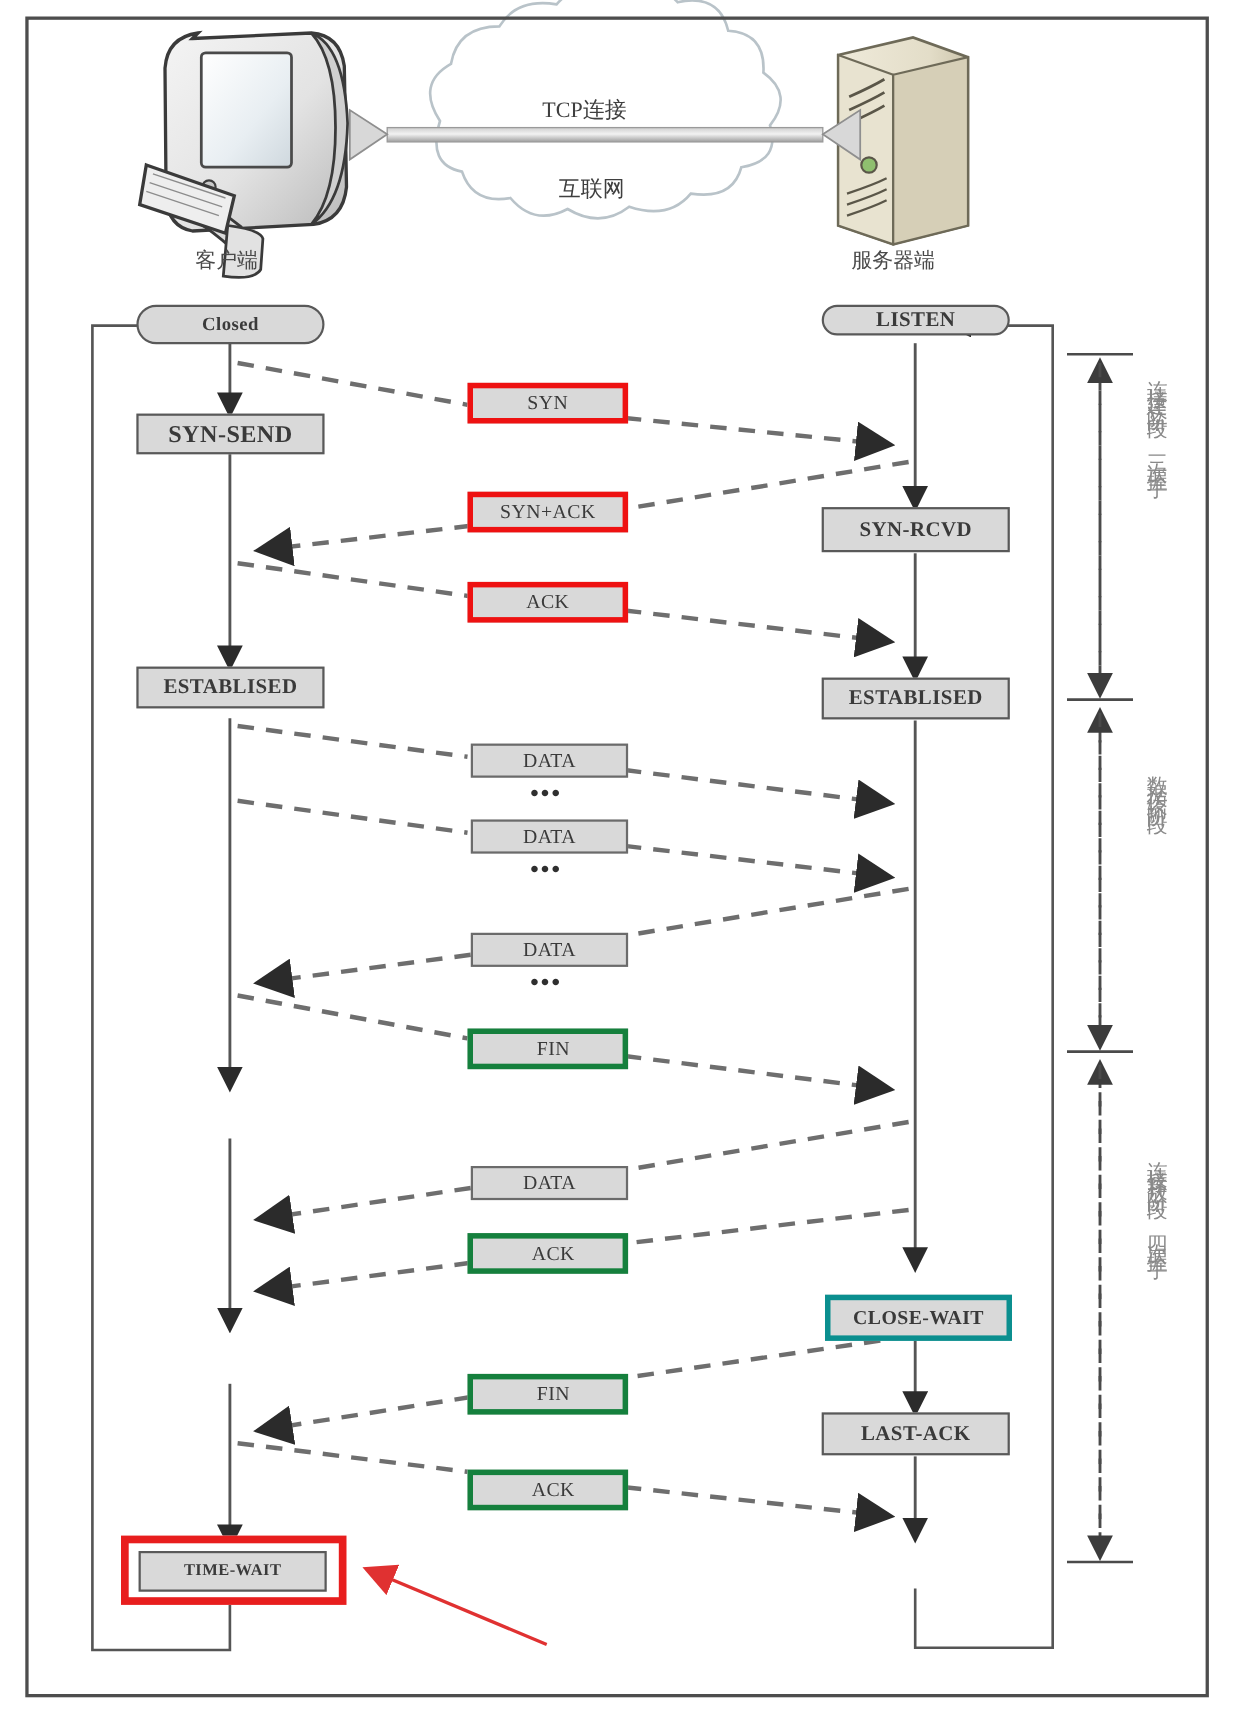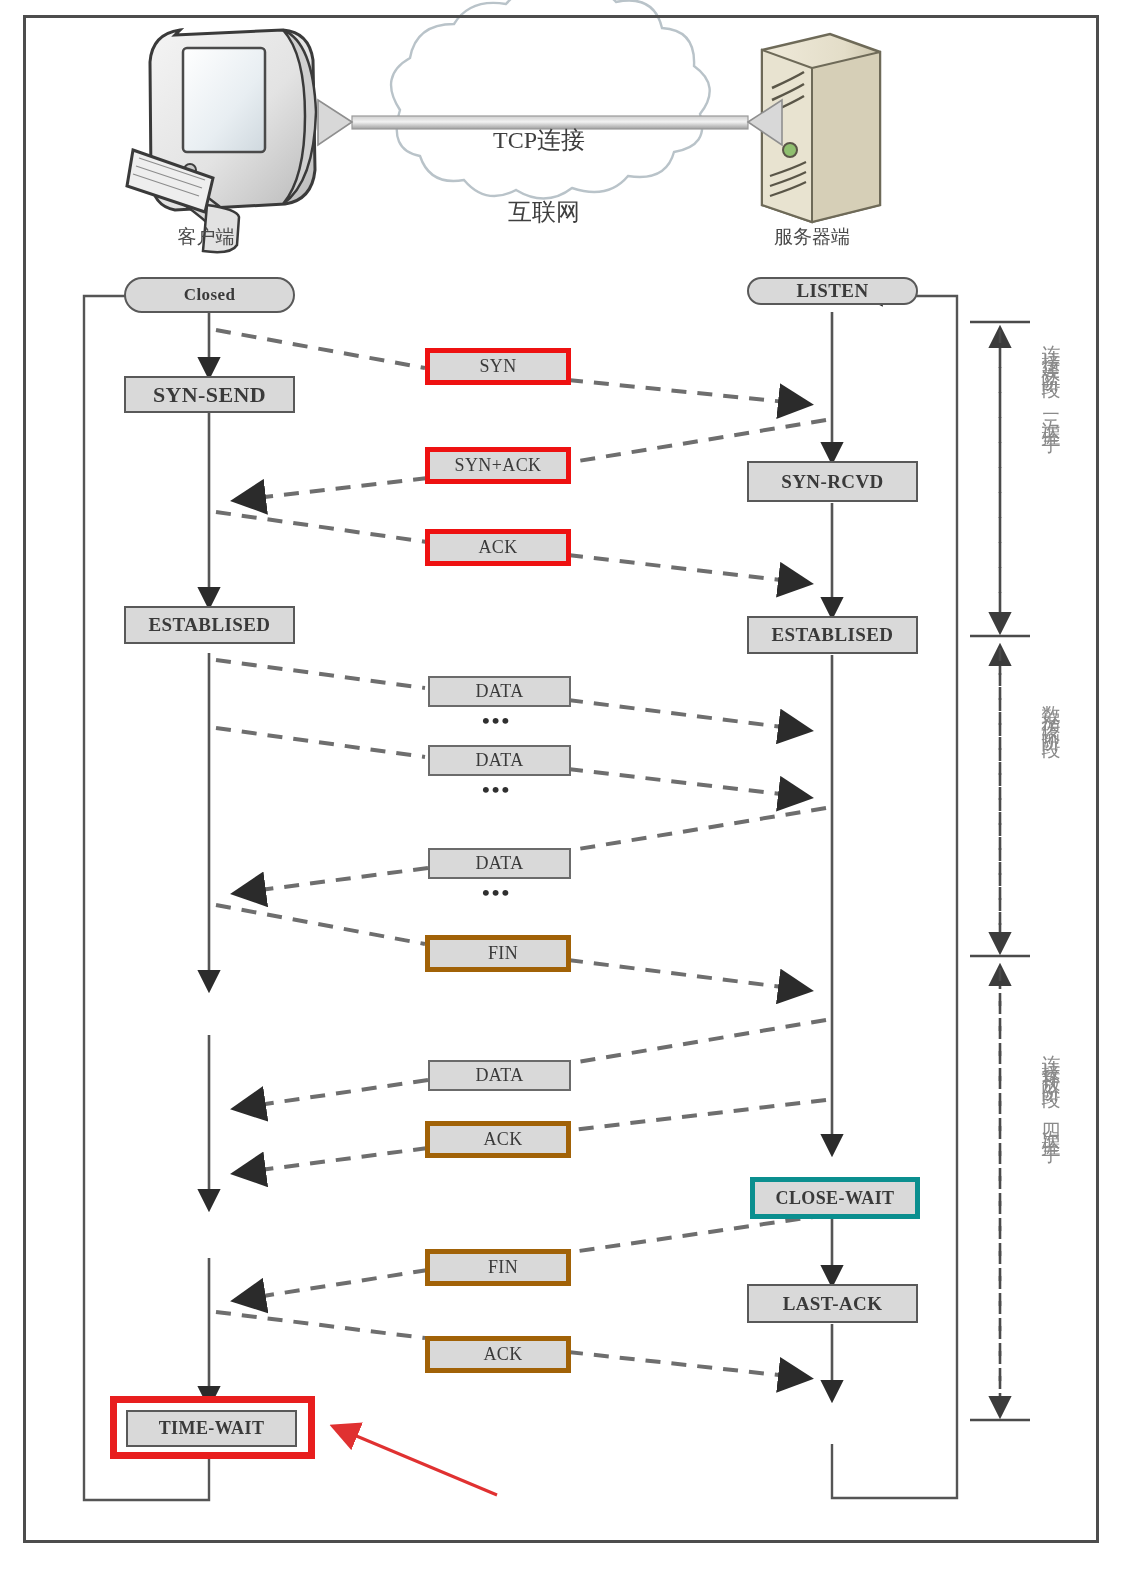--- a/index.html
+++ b/index.html
@@ -12,28 +12,28 @@
          font-family:"Liberation Serif", serif;font-weight:bold;color:#3a3a3a;
          letter-spacing:.4px;text-align:center;}
   .state.round{border-radius:22px;}
   .state.magenta{border:5px solid #ee18ee;}
   .state.teal{border:5px solid #0b8f8f;}
   .redframe{position:absolute;box-sizing:border-box;border:7px solid #e81e1e;background:#fff;}
   .msg{position:absolute;box-sizing:border-box;background:#d9d9d9;border:2px solid #6b6b6b;
        display:flex;align-items:center;justify-content:center;
        font-family:"Liberation Serif", serif;font-weight:normal;color:#3a3a3a;letter-spacing:.4px;}
   .msg.red{border:5px solid #ee1111;}
-  .msg.blue{border:5px solid #a16207;padding-left:10px;}
+  .msg.blue{border:5px solid #15803d;padding-left:10px;}
   .ell{position:absolute;font-family:"Liberation Serif",serif;font-weight:bold;color:#2f2f2f;
        font-size:22px;letter-spacing:2px;line-height:1;}
   .vtxt{position:absolute;font-family:"Liberation Serif","DejaVu Serif",serif;color:#8a8a8a;
         writing-mode:vertical-rl;text-orientation:upright;font-size:19px;letter-spacing:7px;
         white-space:nowrap;}
   .topcap{position:absolute;font-family:"Liberation Serif","DejaVu Serif",serif;color:#3f3f3f;
-        font-size:24px;white-space:nowrap;margin-top:38px;}
+        font-size:20px;white-space:nowrap;}
 </style>
 </head>
 <body>
 
 <div id="stage">
 
   <svg class="svglayer" viewBox="0 0 1122 1576">
     <defs>
       <linearGradient id="monGrad" x1="0" y1="0" x2="1" y2="1">
         <stop offset="0%" stop-color="#f4f4f4"></stop>
@@ -203,21 +203,21 @@
 
   <div class="state round" style="left:124px;top:277px;width:171px;height:36px;font-size:17px;">Closed</div>
 
   <div class="state" style="left:124px;top:376px;width:171px;height:37px;font-size:22px;">SYN-SEND</div>
 
   <div class="state" style="left:124px;top:606px;width:171px;height:38px;font-size:19px;">ESTABLISED</div>
 
 
 
   <div class="redframe" style="left:110px;top:1396px;width:205px;height:63px;"></div>
-  <div class="state" style="left:126px;top:1410px;width:171px;height:37px;font-size:18px;">TIME-WAIT</div>
+  <div class="state" style="left:126px;top:1410px;width:171px;height:37px;font-size:15px;">TIME-WAIT</div>
 
   <div class="state round" style="left:747px;top:277px;width:171px;height:28px;font-size:19px;">LISTEN</div>
 
   <div class="state" style="left:747px;top:461px;width:171px;height:41px;font-size:19px;">SYN-RCVD</div>
 
   <div class="state" style="left:747px;top:616px;width:171px;height:38px;font-size:19px;">ESTABLISED</div>
 
   <div class="state teal" style="left:750px;top:1153px;width:170px;height:42px;font-size:18px;margin-top:24px;">CLOSE-WAIT</div>
 
   <div class="state" style="left:747px;top:1284px;width:171px;height:39px;font-size:19px;">LAST-ACK</div>

